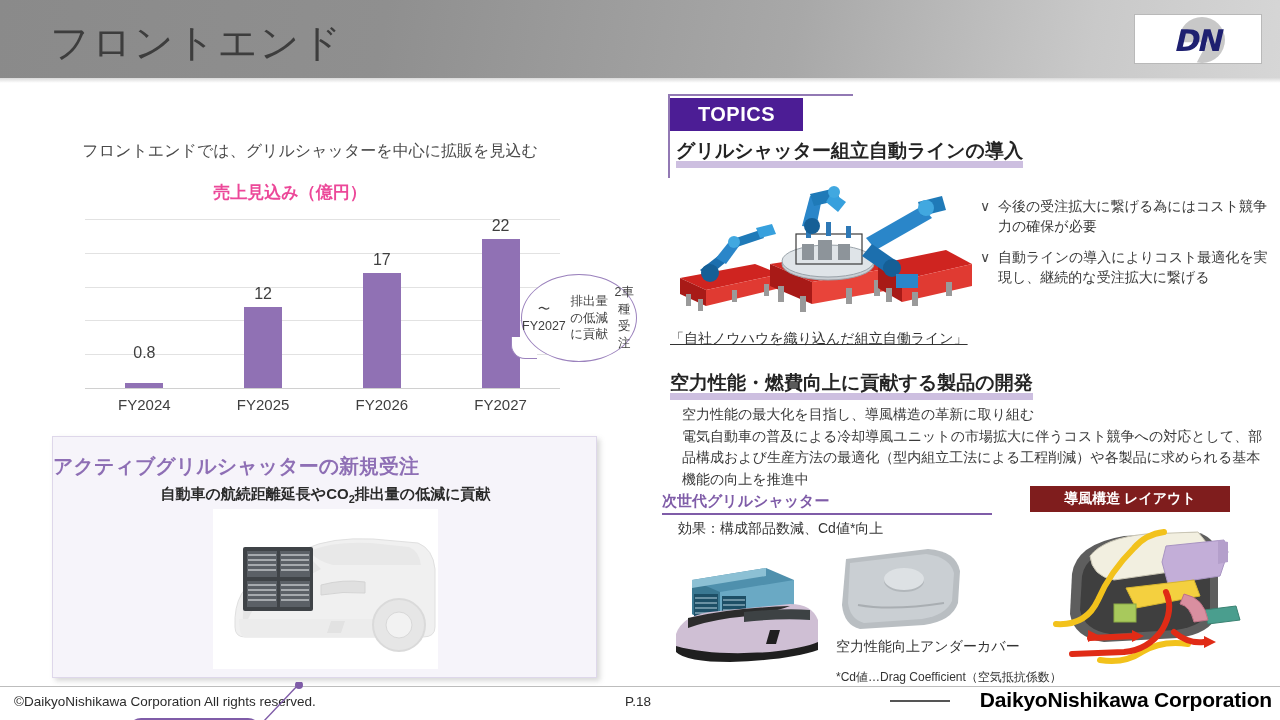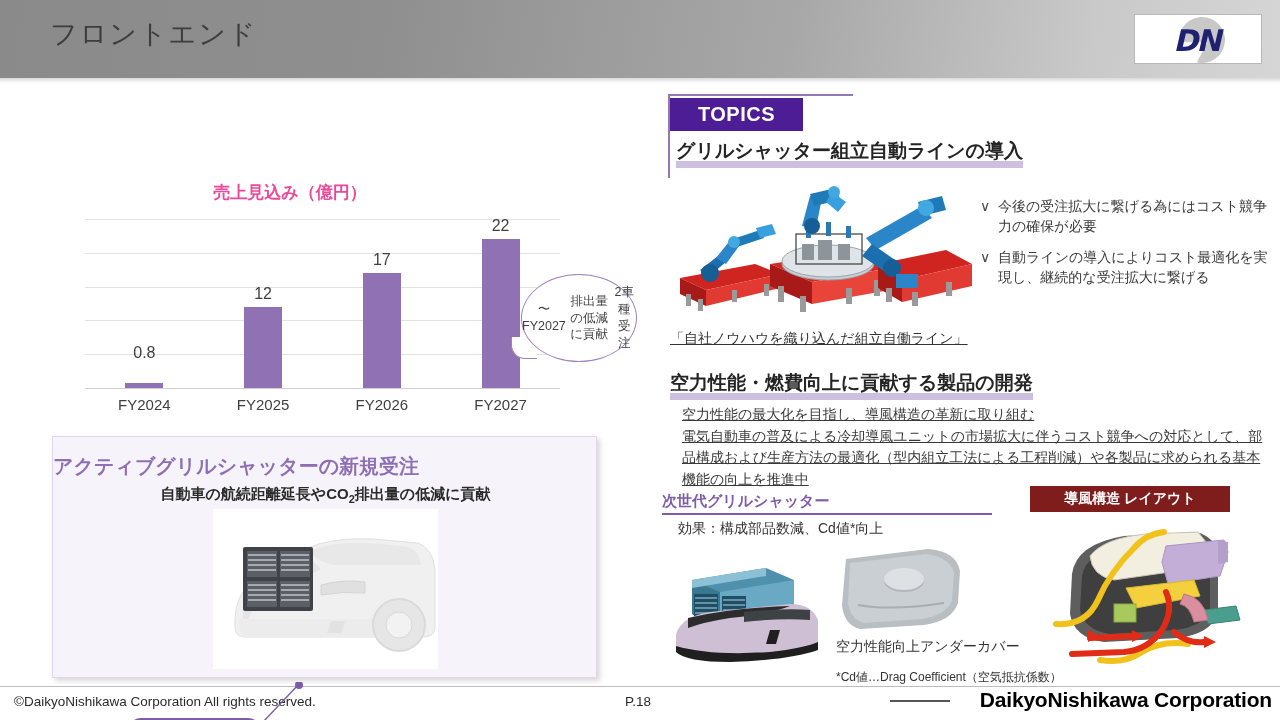--- a/index.html
+++ b/index.html
@@ -10,21 +10,21 @@
     color: #404040;
     position: relative;
   }
   
   .header {
     position: absolute; left: 0; top: 0; width: 1280px; height: 78px;
     background: linear-gradient(100deg, #8a8a8a 0%, #8f8f8f 30%, #a8a8a8 62%, #c9c9c9 85%, #d6d6d6 100%);
   }
   .header-title {
     position: absolute; left: 50px; top: 16px;
-    font-size: 27px; color: #3d3d3d; letter-spacing: 2px; font-weight: 400;
+    font-size: 39px; color: #3d3d3d; letter-spacing: 2px; font-weight: 400;
   }
   .logo-box {
     position: absolute; right: 18px; top: 14px; width: 128px; height: 50px;
     background: #ffffff; border: 1px solid #b9b9b9;
     overflow: hidden;
   }
   .logo-swoosh {
     position: absolute; left: 44px; top: 2px; width: 46px; height: 46px;
     background: #c8c8c8; border-radius: 50%;
     clip-path: polygon(0 0, 100% 0, 100% 100%, 38% 100%, 62% 55%, 0 55%);
@@ -151,21 +151,21 @@
   }
   .bullets { position: absolute; left: 330px; top: 110px; width: 290px; }
   .bullet { display: flex; margin-bottom: 10px; font-size: 14px; color: #3a3a3a; line-height: 1.45; }
   .bullet .chk { width: 18px; flex: 0 0 18px; color: #4a4a4a; font-size: 14px; }
   .caption-ul {
     position: absolute; left: 20px; top: 244px; font-size: 14px; color: #333333;
     text-decoration: underline;
   }
   .aero-body {
     position: absolute; left: 32px; top: 318px; width: 590px;
-    font-size: 14px; color: #3a3a3a; line-height: 1.55; text-decoration: underline;
+    font-size: 14px; color: #3a3a3a; line-height: 1.55;
   }
   .sub-head-purple {
     position: absolute; left: 12px; top: 406px; font-size: 15px; font-weight: bold;
     color: #7f5ca8;
   }
   .sub-head-rule {
     position: absolute; left: 12px; top: 427px; width: 330px; height: 1.5px; background: #7f5ca8;
   }
   .effect-text {
     position: absolute; left: 28px; top: 434px; font-size: 14px; color: #333333;
@@ -209,20 +209,21 @@
   <div class="header-title">フロントエンド</div>
   <div class="logo-box">
     <div class="logo-swoosh"></div>
     <div class="logo-dn">DN</div>
   </div>
 </div>
 <div class="header-shadow"></div>
 
 <div class="left-col">
 
+  <div class="chart-sub">フロントエンドでは、グリルシャッターを中心に拡販を見込む</div>
   <div class="chart-axis-title">売上見込み（億円）</div>
 
   <div class="chart-area">
     <div id="gridlines">
         <div class="gridline" style="top: 135.2px;"></div>
         <div class="gridline" style="top: 101.4px;"></div>
         <div class="gridline" style="top: 67.6px;"></div>
         <div class="gridline" style="top: 33.8px;"></div>
         <div class="gridline" style="top: 0px;"></div>
       </div>

